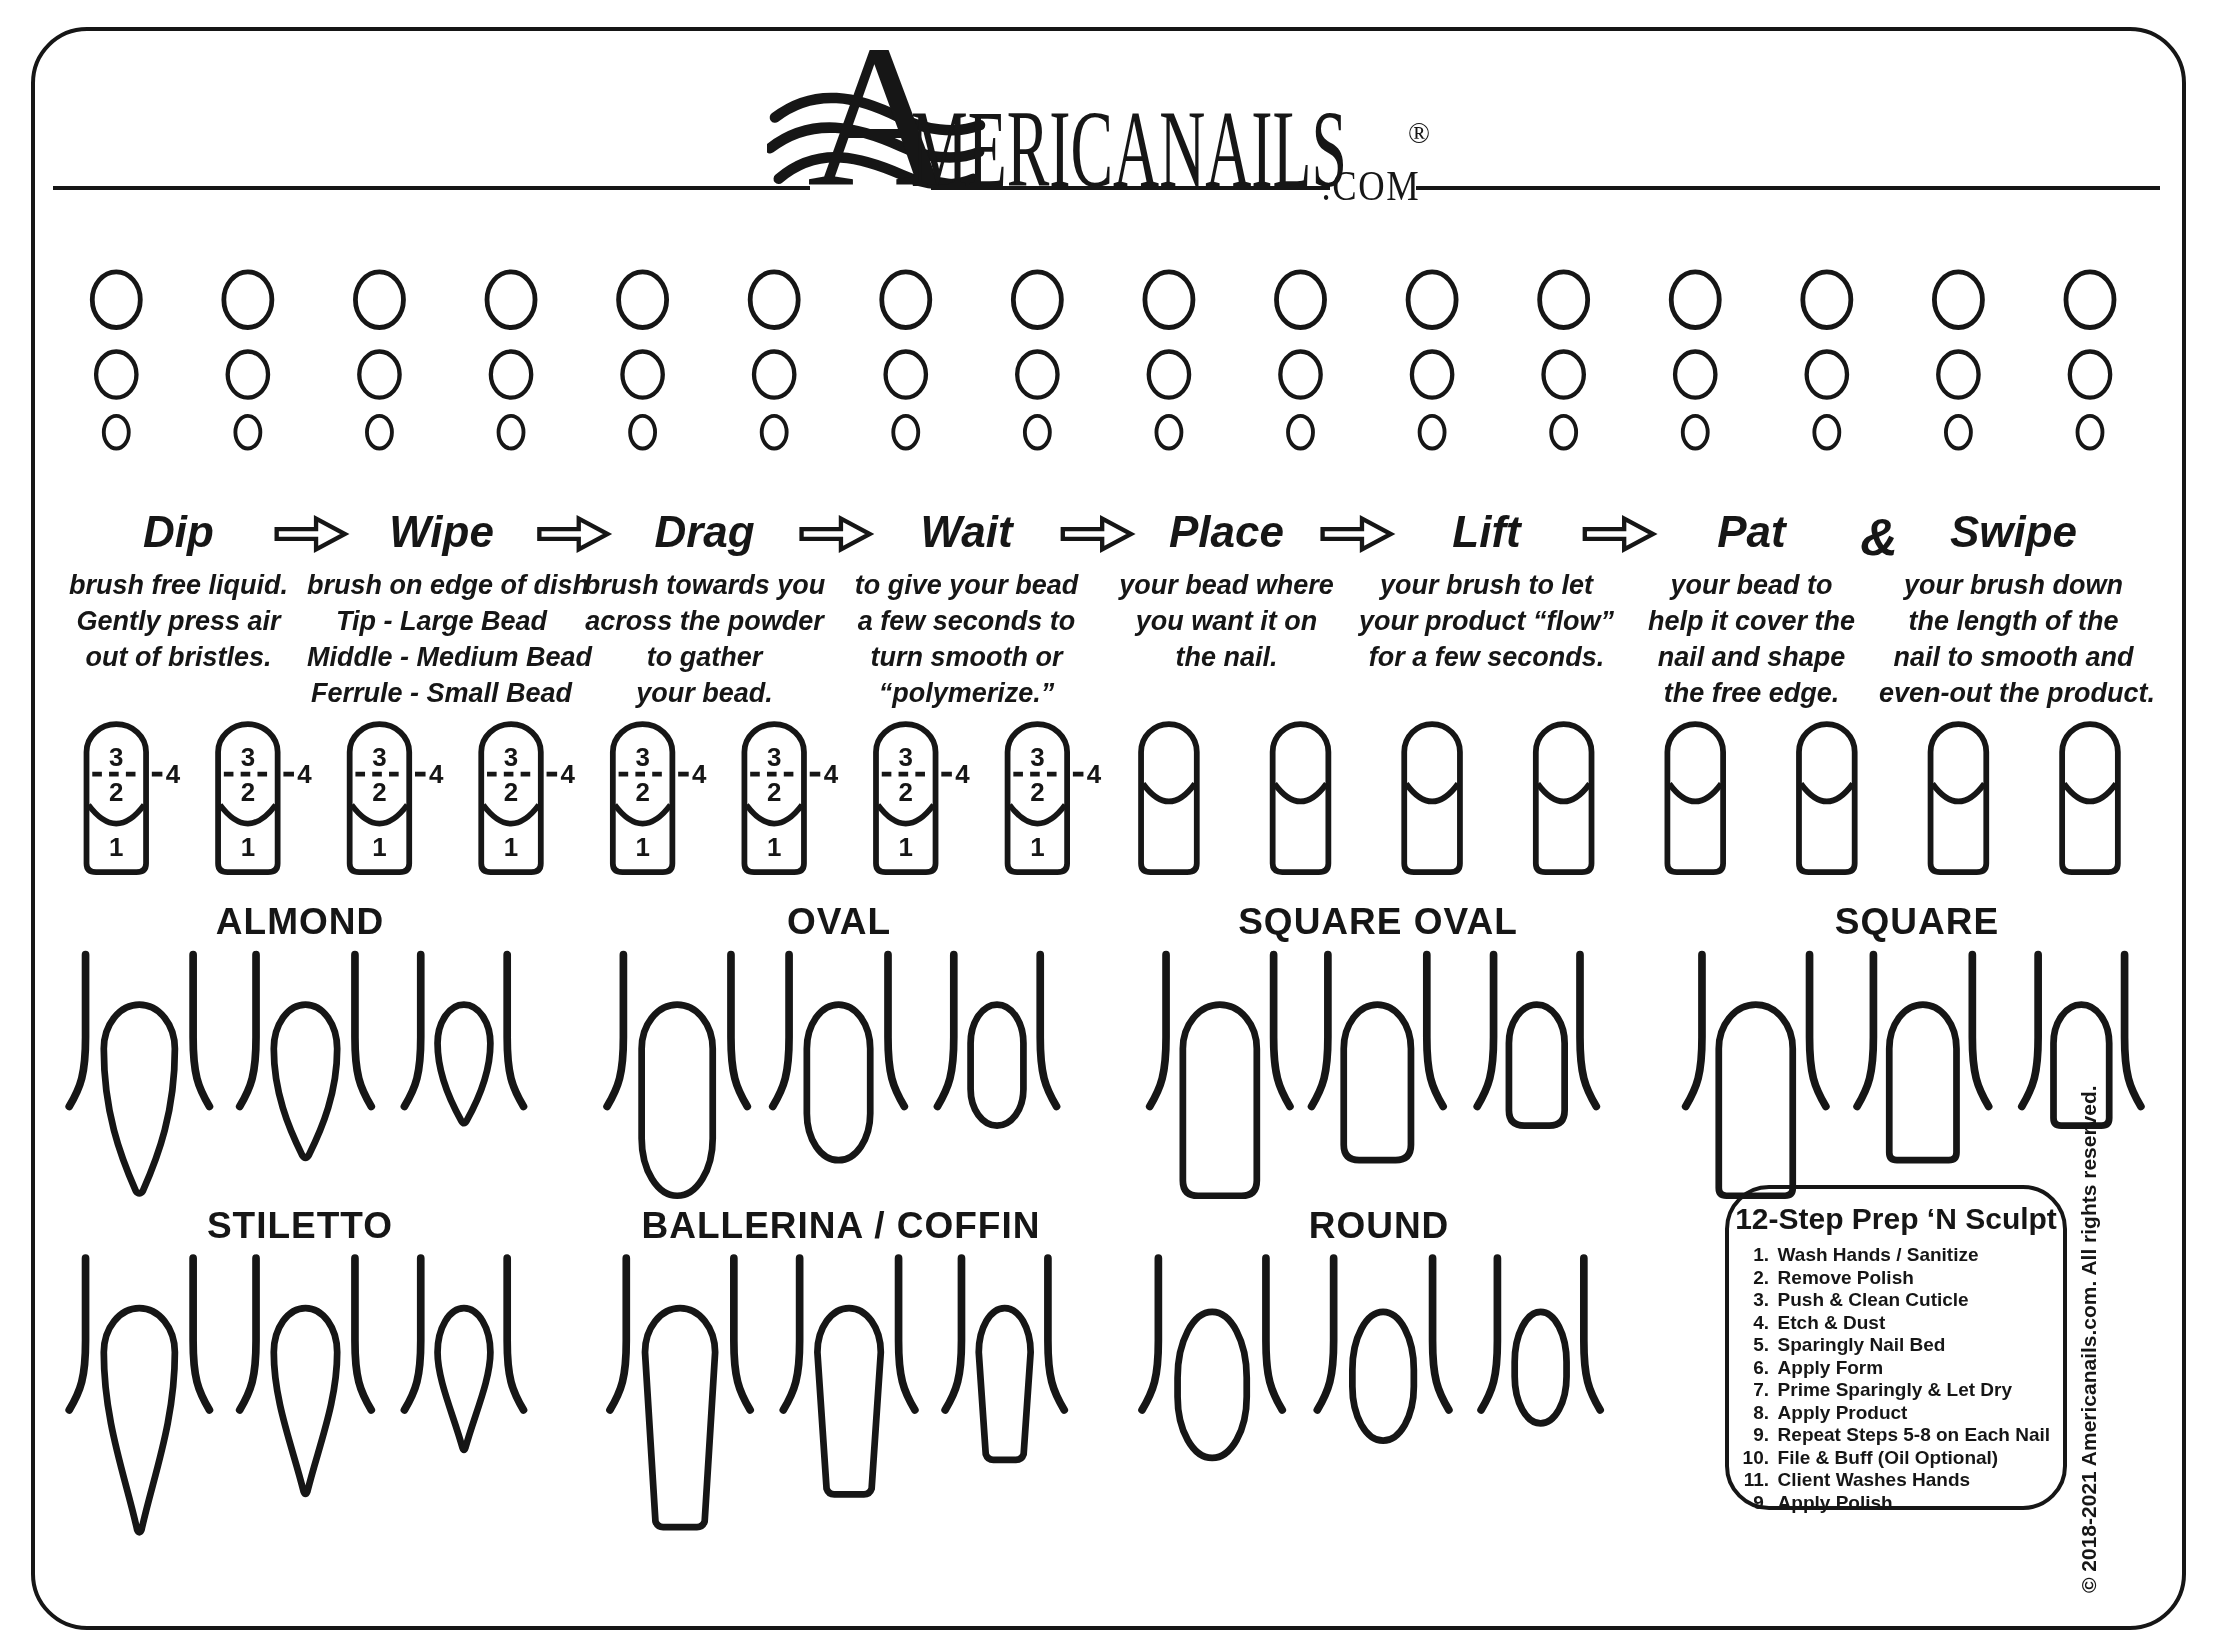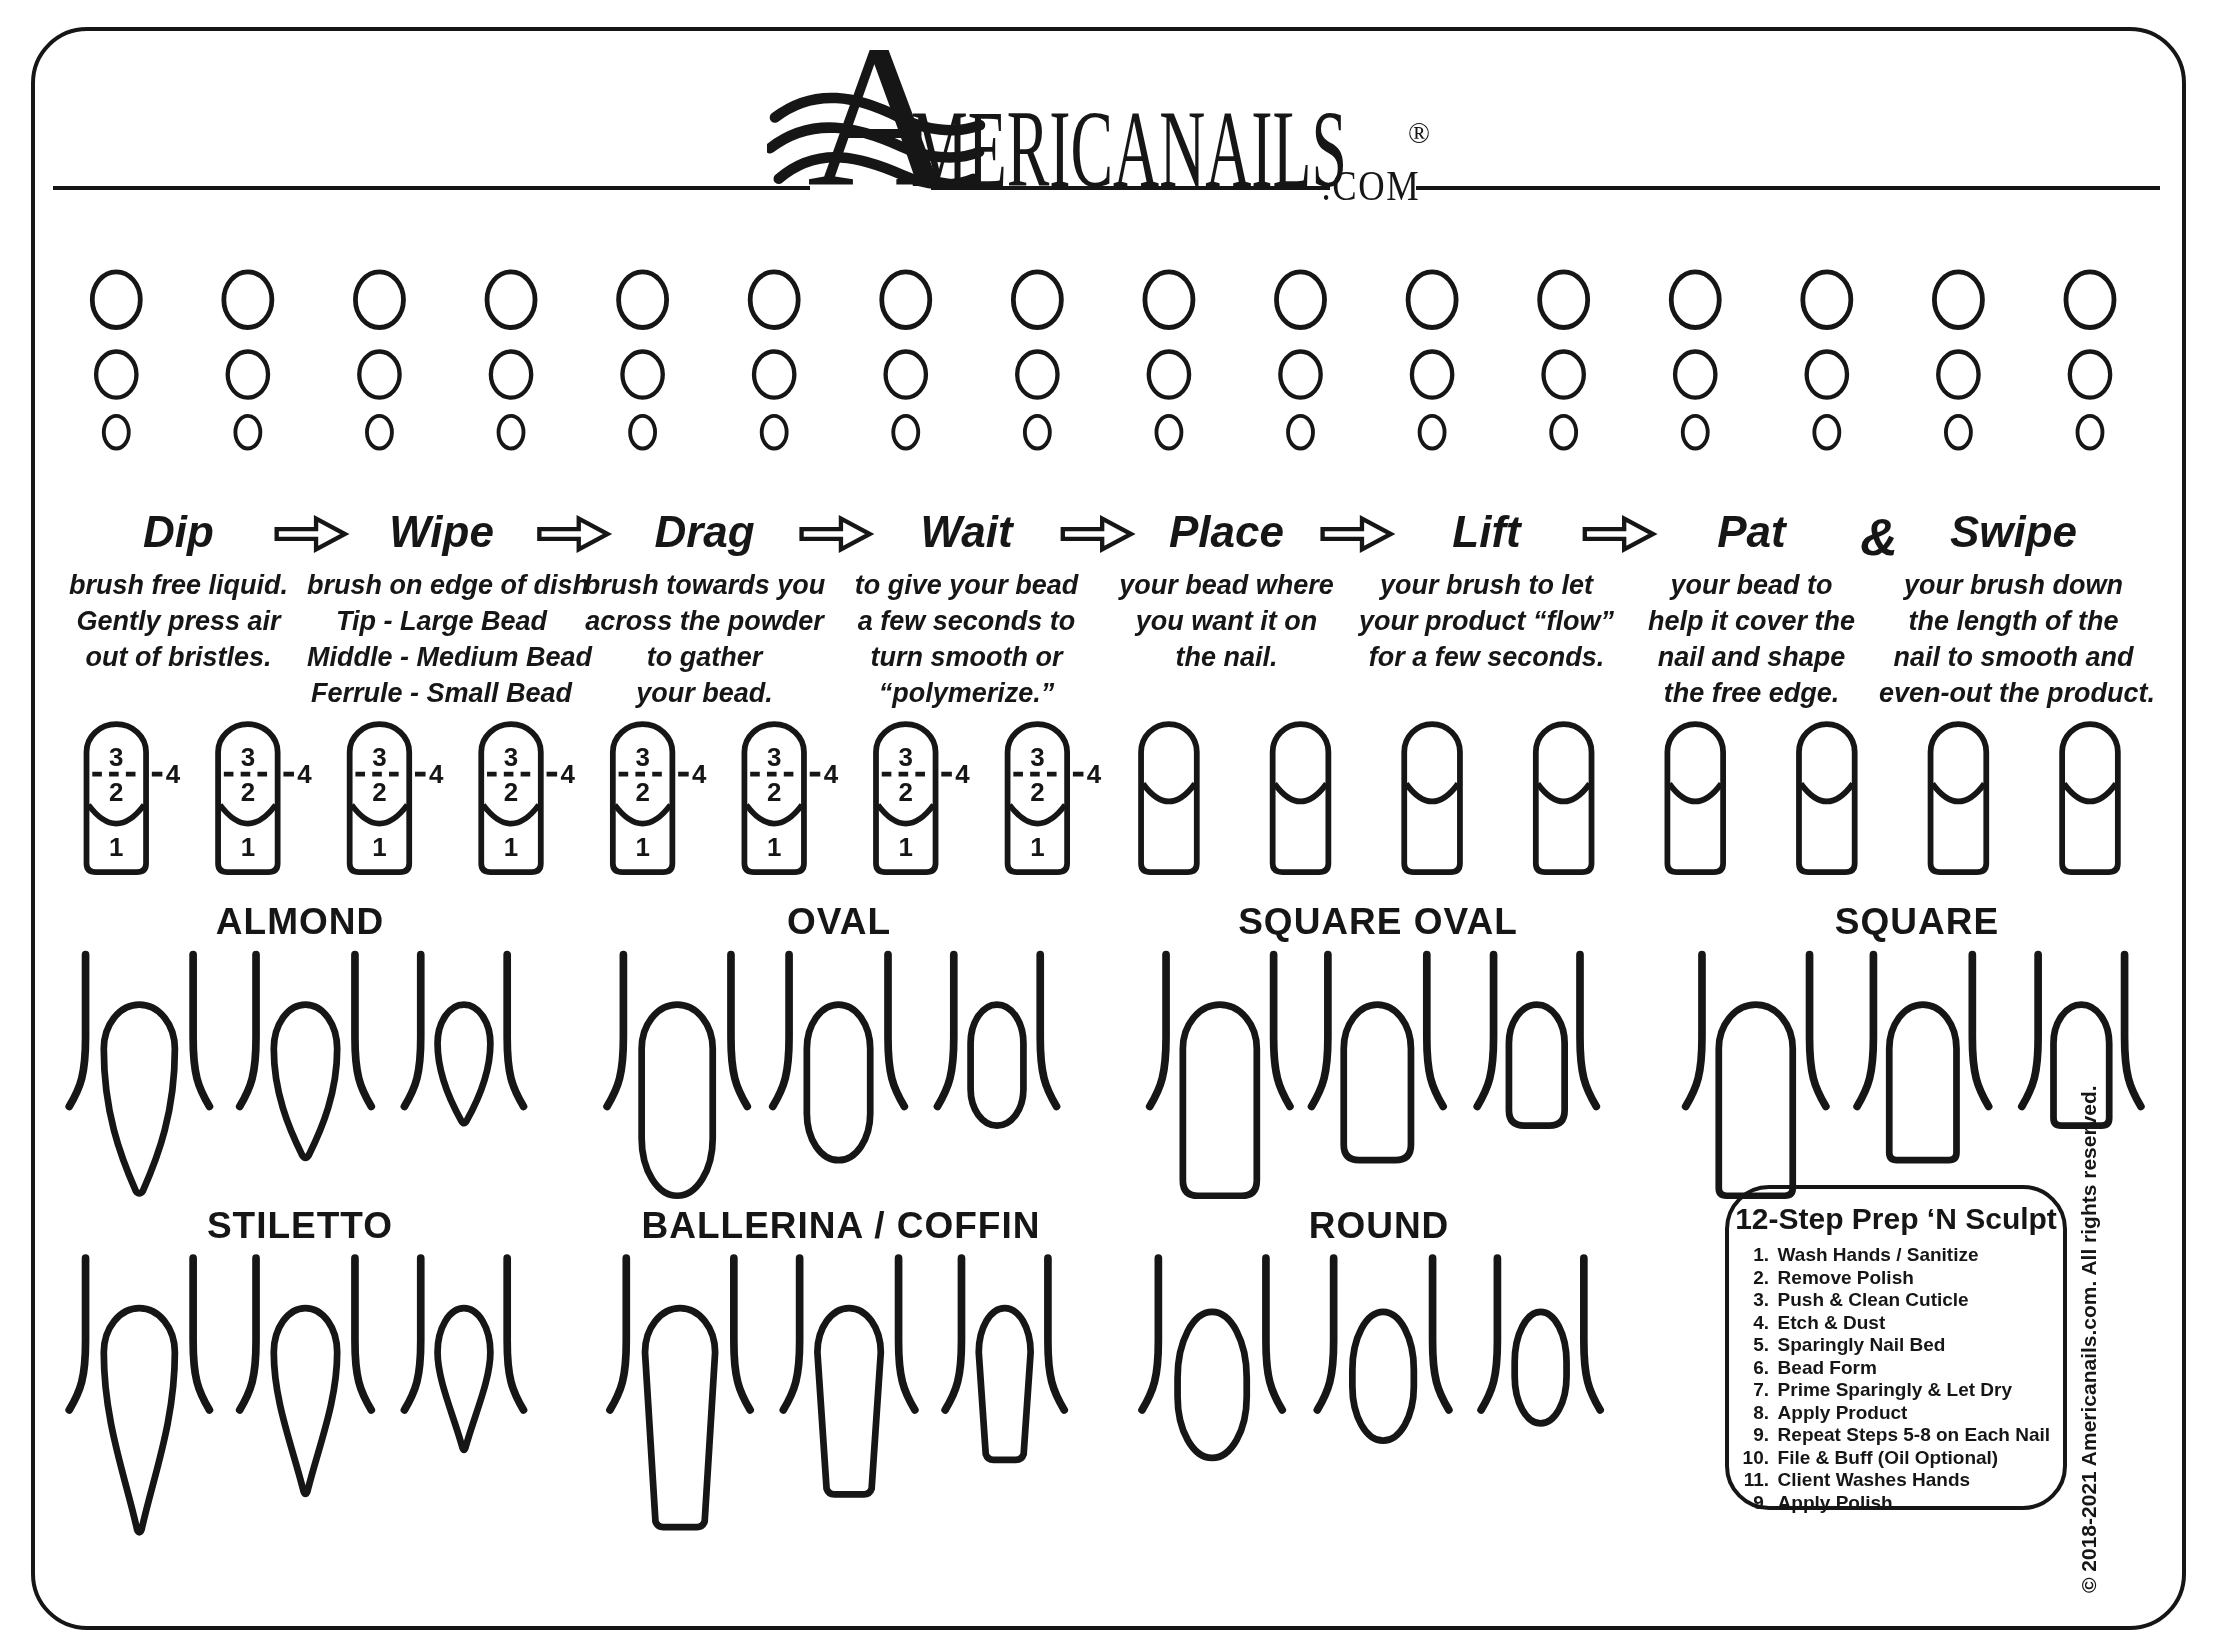--- a/index.html
+++ b/index.html
@@ -437,21 +437,21 @@
         <li>
           <span class="num">4.</span>
           <span class="txt">Etch &amp; Dust</span>
         </li>
         <li>
           <span class="num">5.</span>
           <span class="txt">Sparingly Nail Bed</span>
         </li>
         <li>
           <span class="num">6.</span>
-          <span class="txt">Bead Form</span>
+          <span class="txt">Apply Form</span>
         </li>
         <li>
           <span class="num">7.</span>
           <span class="txt">Prime Sparingly &amp; Let Dry</span>
         </li>
         <li>
           <span class="num">8.</span>
           <span class="txt">Apply Product</span>
         </li>
         <li>

